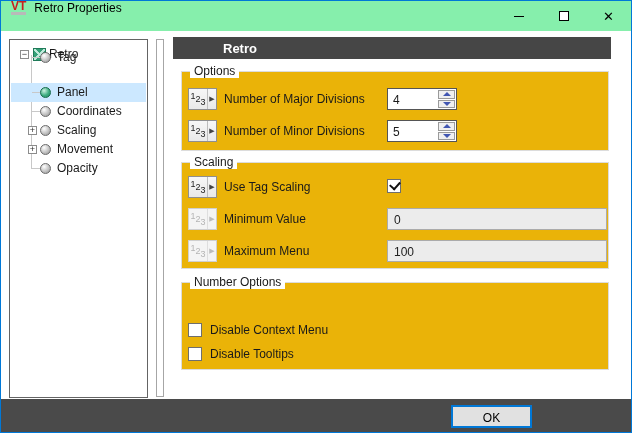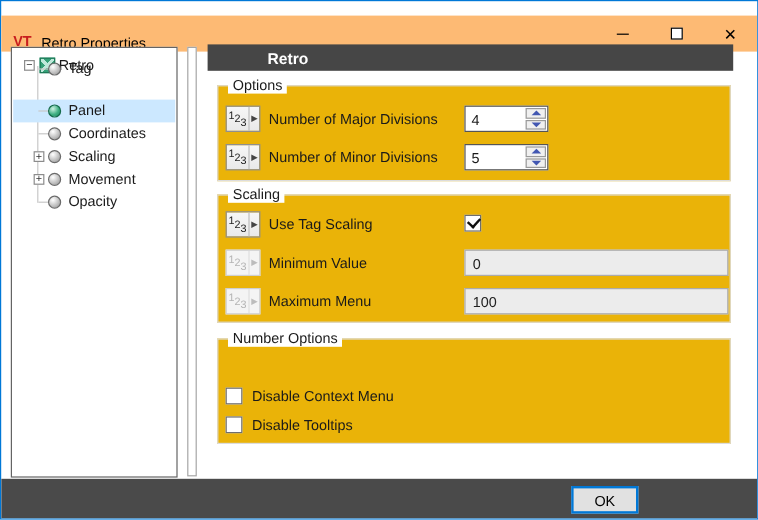--- a/index.html
+++ b/index.html
@@ -3,22 +3,22 @@
 <meta charset="utf-8">
 <style>
   * { margin:0; padding:0; box-sizing:border-box; }
   html,body { width:632px; height:433px; }
   body { font-family:"Liberation Sans","DejaVu Sans",sans-serif; font-size:12px; color:#1a1a1a; }
 
   .window { position:relative; width:632px; height:433px; background:#fff;
             border:1px solid #0078d7; overflow:hidden; }
 
   
-  .titlebar { position:absolute; left:0; top:12px; width:100%; height:30px; background:#fdba74;
-              display:flex; align-items:flex-end; }
+  .titlebar { position:absolute; left:0; top:0; width:100%; height:30px; background:#86efac;
+              display:flex; align-items:flex-start; }
   .app-logo { margin-left:10px; font-weight:bold; font-size:12px; color:#c81e1e;
               border-bottom:3px solid #b9b9b9; line-height:11px; letter-spacing:0px; }
   .title-text { margin-left:8px; font-size:12px; color:#000; }
   .caption-buttons { position:absolute; right:0; top:0; height:30px; display:flex; }
   .cap-btn { width:45px; height:30px; display:flex; align-items:center; justify-content:center; }
   .min-glyph { display:block; width:10px; border-top:1px solid #000; }
   .max-glyph { display:block; width:10px; height:10px; border:1px solid #000; background:#fff; }
   .close-glyph { font-size:13px; color:#000; line-height:13px; }
 
   
@@ -94,21 +94,21 @@
                              transform:rotate(-48deg); }
   .cb-abs { position:absolute; left:205px; top:3px; }
 
   .textfield { position:absolute; left:205px; top:0; width:220px; height:22px;
                border:1px solid #ababab; background:#ececec; padding:4px 0 0 6px; color:#222; }
 
   .dis-row { position:absolute; left:6px; height:18px; display:flex; align-items:center; gap:8px; }
 
   
   .footer { position:absolute; left:0; bottom:0; width:100%; height:33px; background:#4a4a4a; }
-  .btn { position:absolute; top:6px; width:56px; height:23px; background:#e1e1e1;
+  .btn { position:absolute; top:6px; width:81px; height:23px; background:#e1e1e1;
          text-align:center; font-size:12px; padding-top:4px; color:#000; }
   .btn-ok { right:99px; border:2px solid #0078d7; }
   .btn-cancel { right:10px; border:1px solid #2d2d2d; padding-top:5px; }
 </style>
 </head>
 <body>
 
 <div class="window">
 
   <div class="titlebar">

